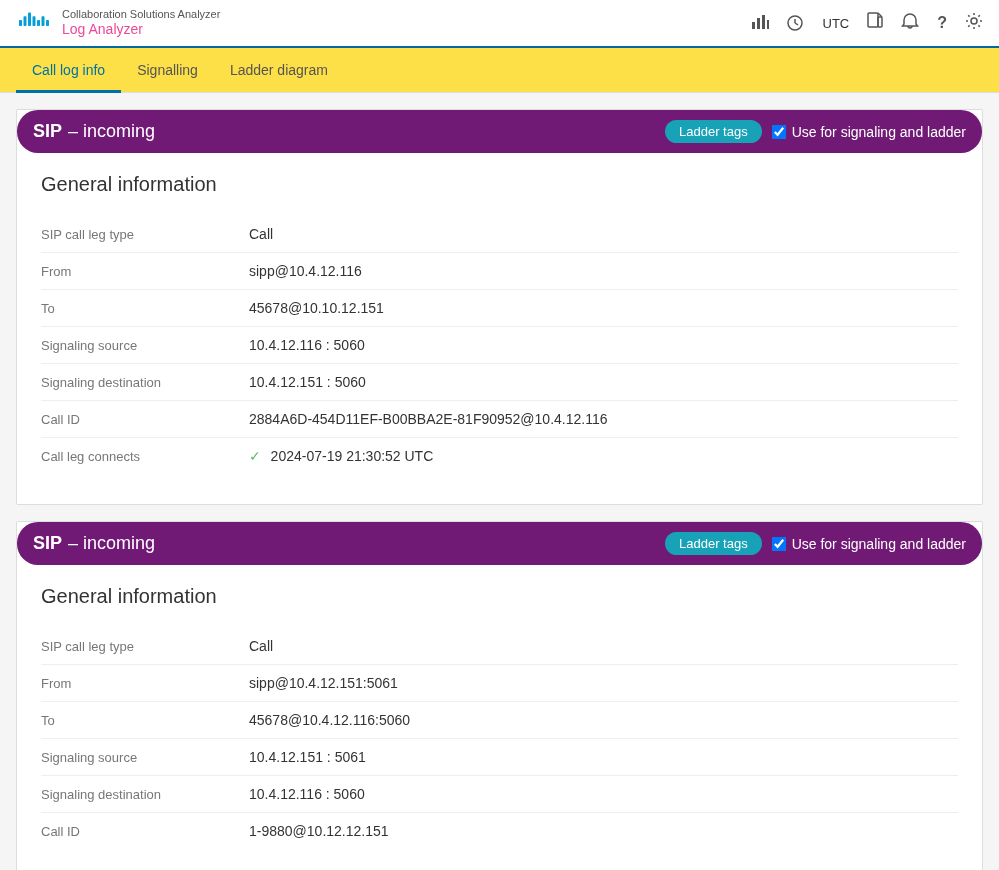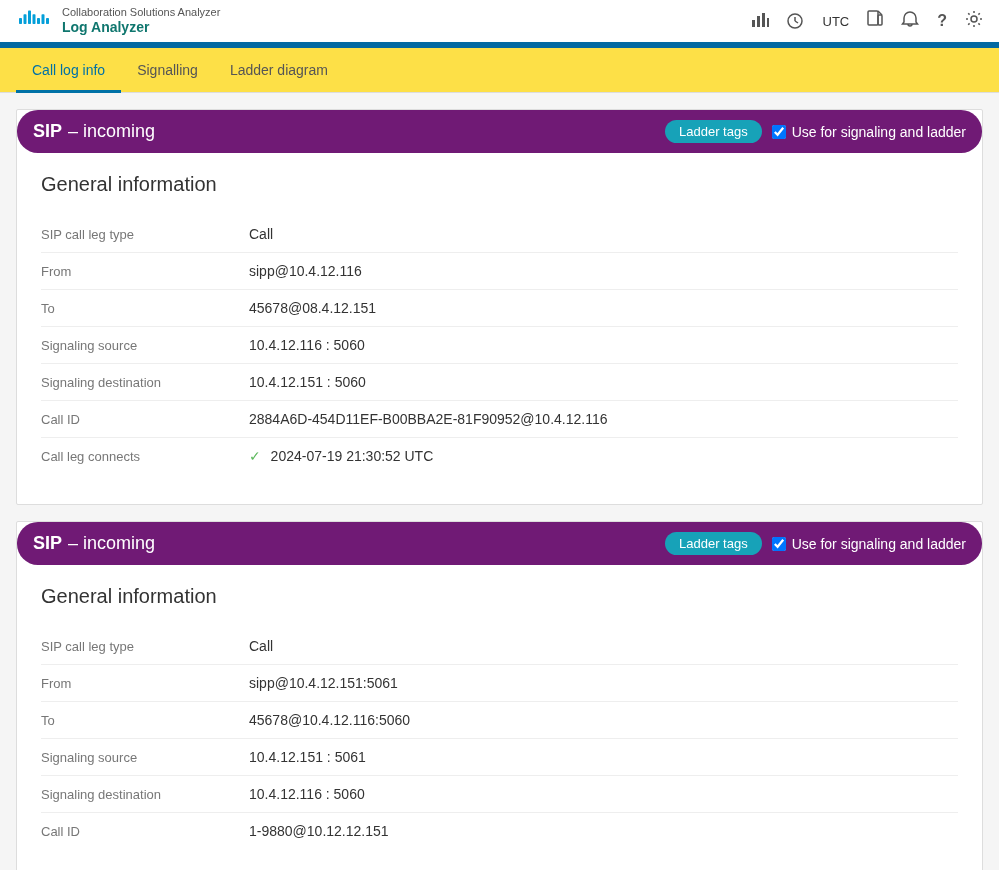--- a/index.html
+++ b/index.html
@@ -3,21 +3,21 @@
   <meta charset="utf-8">
   <style>
     * { box-sizing: border-box; margin: 0; padding: 0; }
     body { font-family: 'Arial', sans-serif; font-size: 14px; color: #333; background: #f5f5f5; }
 
     
     .header {
       display: flex;
       align-items: center;
       background: #fff;
-      border-bottom: 6px solid #0369a1;
+      border-bottom: 2px solid #0369a1;
       padding: 0 16px;
       height: 48px;
     }
     .header-logo {
       display: flex;
       align-items: center;
       gap: 10px;
       margin-right: auto;
     }
     .cisco-logo {
@@ -28,22 +28,22 @@
       display: flex;
       flex-direction: column;
     }
     .header-title .app-name {
       font-size: 11px;
       color: #555;
       line-height: 1.2;
     }
     .header-title .app-sub {
       font-size: 14px;
-      font-weight: bold;
-      color: #0f766e;
+      font-weight: normal;
+      color: #ec4899;
       line-height: 1.2;
     }
     .header-right {
       display: flex;
       align-items: center;
       gap: 18px;
     }
     .header-icon {
       color: #555;
       cursor: pointer;
@@ -276,21 +276,21 @@
           <tr>
             <td>SIP call leg type</td>
             <td>Call</td>
           </tr>
           <tr>
             <td>From</td>
             <td>sipp@10.4.12.116</td>
           </tr>
           <tr>
             <td>To</td>
-            <td>45678@08.4.12.151</td>
+            <td>45678@10.10.12.151</td>
           </tr>
           <tr>
             <td>Signaling source</td>
             <td>10.4.12.116 : 5060</td>
           </tr>
           <tr>
             <td>Signaling destination</td>
             <td>10.4.12.151 : 5060</td>
           </tr>
           <tr>

